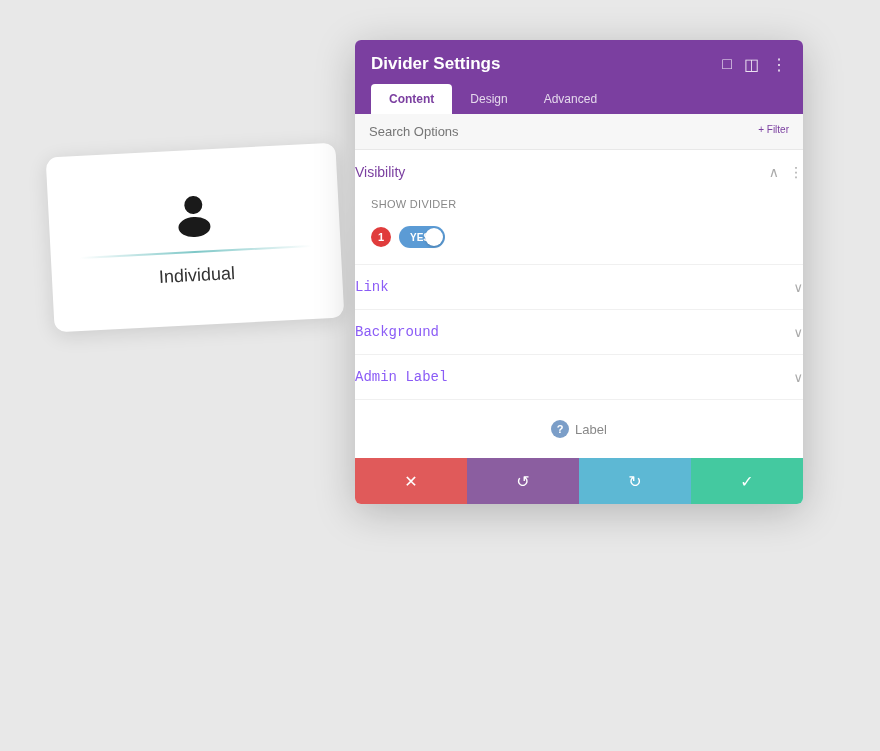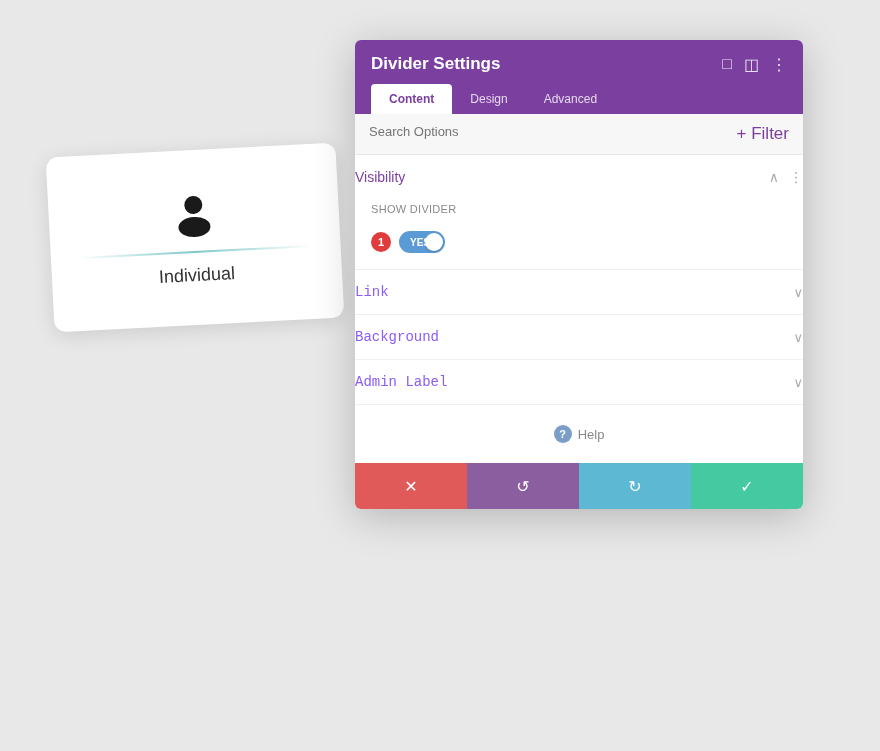--- a/index.html
+++ b/index.html
@@ -122,21 +122,21 @@
       background: transparent;
       font-size: 13px;
       color: #555;
       outline: none;
     }
     .filter-btn {
       display: flex;
       align-items: center;
       gap: 4px;
       color: #7b3fa0;
-      font-size: 17px;
+      font-size: 10px;
       cursor: pointer;
       font-weight: 500;
     }
 
     
     .panel-body {
       padding: 0;
       flex: 1;
     }
 
@@ -349,21 +349,21 @@
 
     <div class="section">
       <div class="section-header">
         <span class="section-title gray">Admin Label</span>
         <span class="section-chevron">∨</span>
       </div>
     </div>
 
     <div class="help-row">
       <div class="help-icon">?</div>
-      <span>Help</span>
+      <span>Label</span>
     </div>
 
   </div>
 
   <div class="panel-footer">
     <div class="footer-btn cancel">
       <span>✕</span>
     </div>
     <div class="footer-btn undo">
       <span>↺</span>

